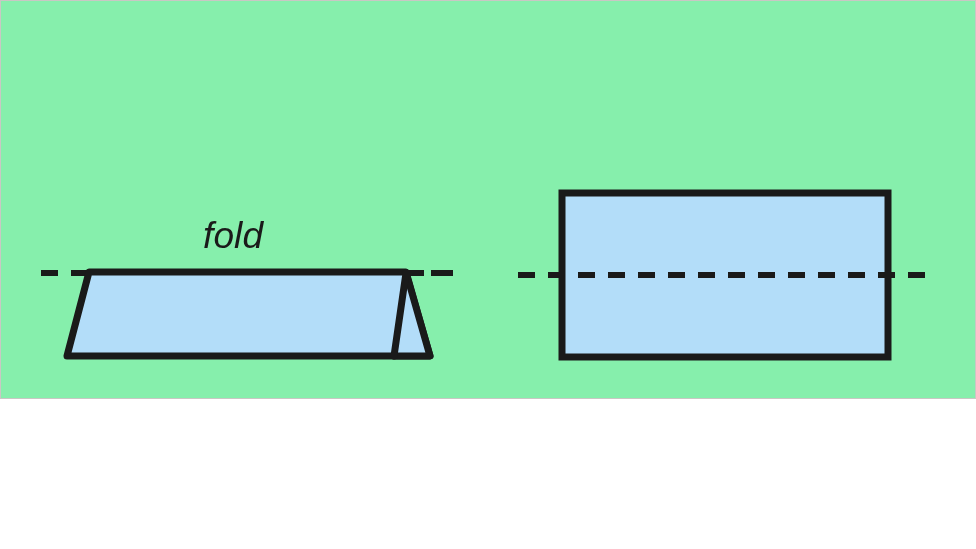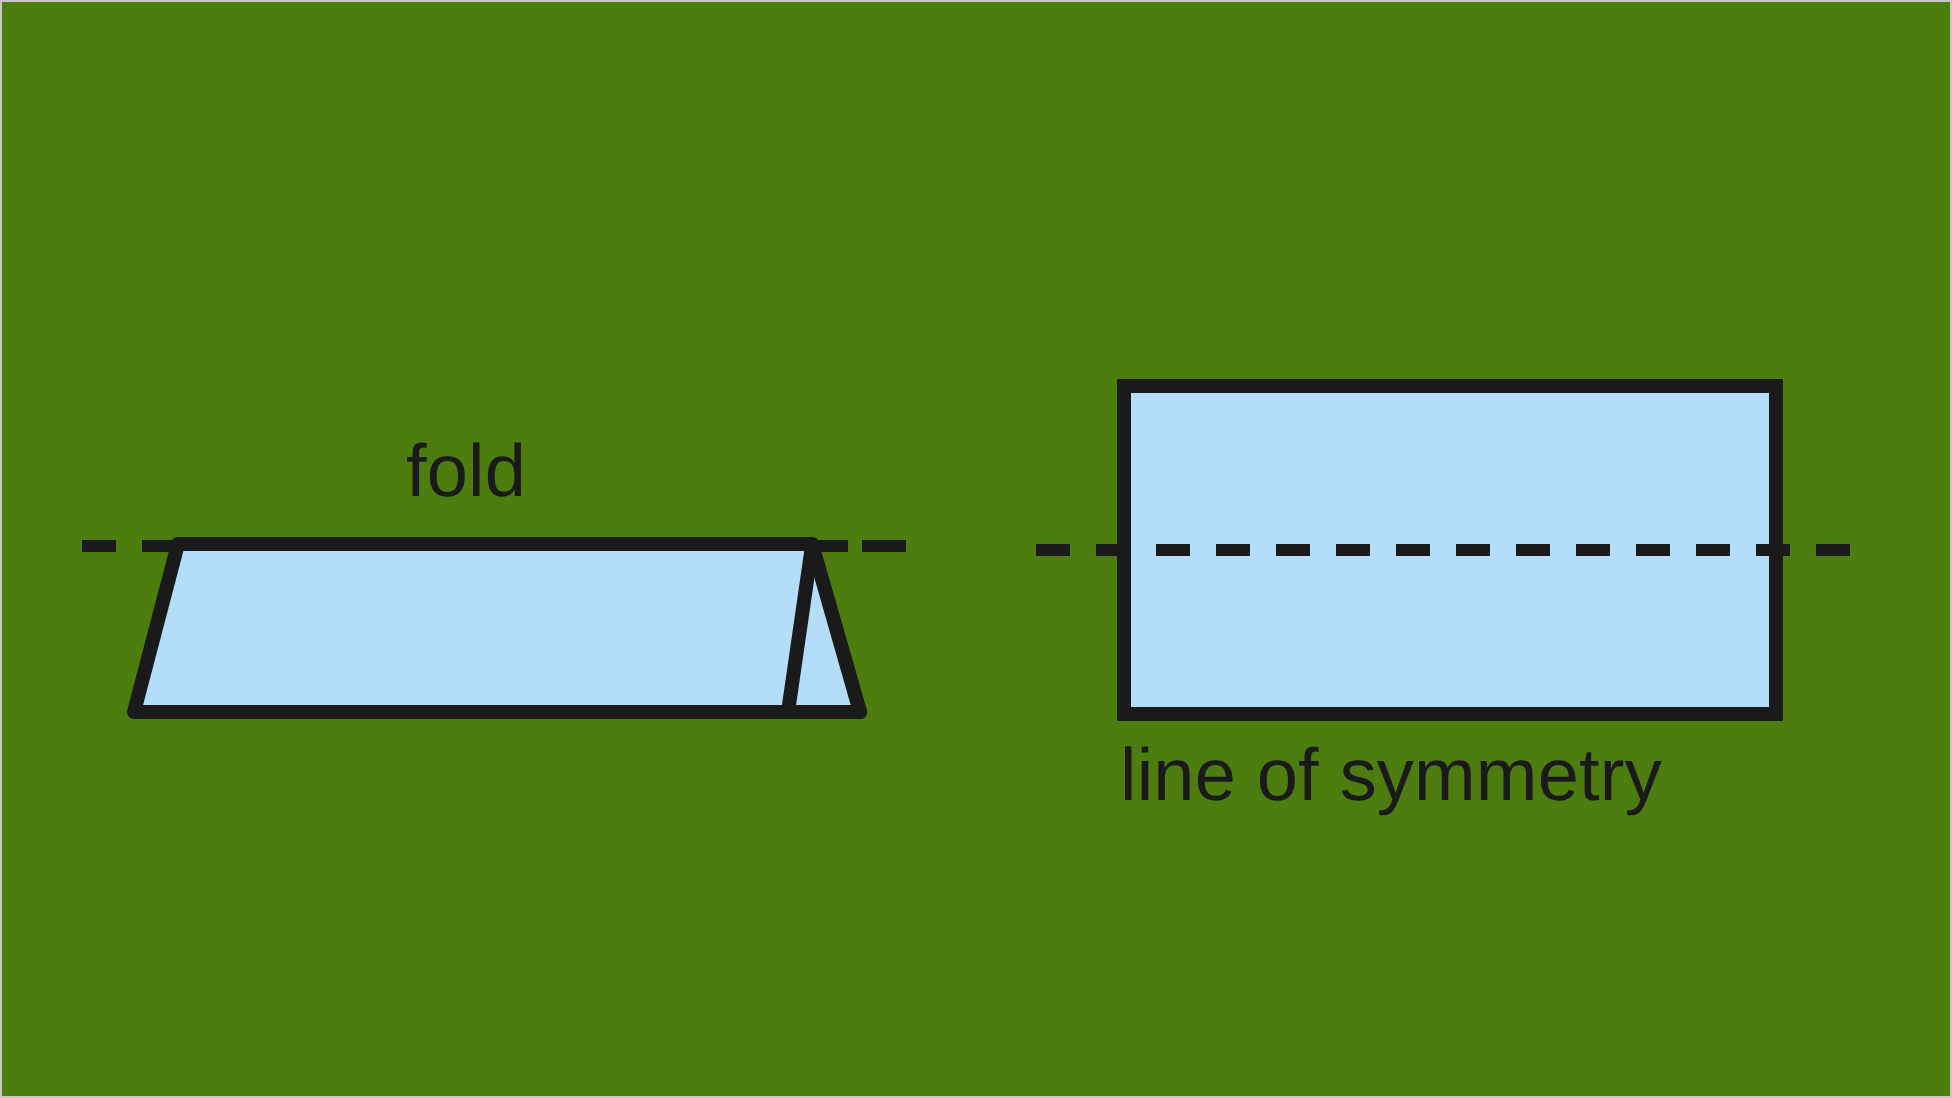--- a/index.html
+++ b/index.html
@@ -7,25 +7,26 @@
     margin: 0;
     padding: 0;
     background: #ffffff;
   }
   body {
     font-family: "Liberation Sans", "DejaVu Sans", sans-serif;
   }
   #canvas {
     position: relative;
     width: 976px;
-    height: 549px;
-    background: #4d7c0f;
+    height: 399px;
+    background: #86efac;
     box-sizing: border-box;
     border: 1px solid #c9c7c4;
     overflow: hidden;
+    font-style: italic;
   }
   #figure-svg {
     position: absolute;
     left: 0;
     top: 0;
     width: 976px;
     height: 549px;
     display: block;
   }
   .fig-label {
@@ -70,15 +71,14 @@
     <g>
 
       <rect x="561" y="192" width="326" height="164" fill="#b3ddf9" stroke="#1a1a1a" stroke-width="7" stroke-linejoin="miter"></rect>
 
       <line x1="517" y1="274" x2="928" y2="274" stroke="#1a1a1a" stroke-width="6" stroke-dasharray="17 13" stroke-linecap="butt"></line>
     </g>
   </svg>
 
   <div class="fig-label" id="fold-label">fold</div>
 
-  <div class="fig-label" id="symmetry-label">line of symmetry</div>
 
 </div>
 
 </body></html>

